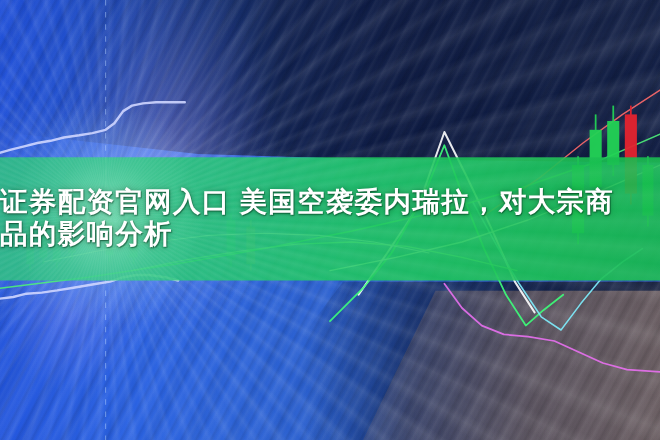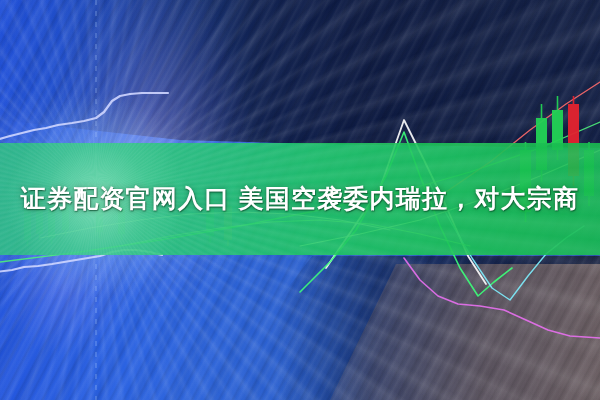--- a/index.html
+++ b/index.html
@@ -159,21 +159,20 @@
   #art { position: absolute; inset: 0; }
 
   
   #headline {
     position: absolute;
     left: 0; right: 0;
     top: 143px;
     height: 112px;
     display: flex;
     flex-direction: column;
-    align-items: center;
     justify-content: center;
     gap: 0;
     z-index: 40;
   }
   #headline .line {
     color: #ffffff;
     font-size: 25px;
     font-weight: bold;
     letter-spacing: 1.2px;
     line-height: 1.18;
@@ -274,15 +273,16 @@
         </g>
       </g>
   </svg>
 
   <div id="band"></div>
   <div id="band-rays"></div>
   <div id="band-glow"></div>
 
   <div id="headline">
     <div class="line">证券配资官网入口 美国空袭委内瑞拉，对大宗商</div>
+    <div class="line">品的影响分析</div>
   </div>
 
 </div>
 
 </body></html>

